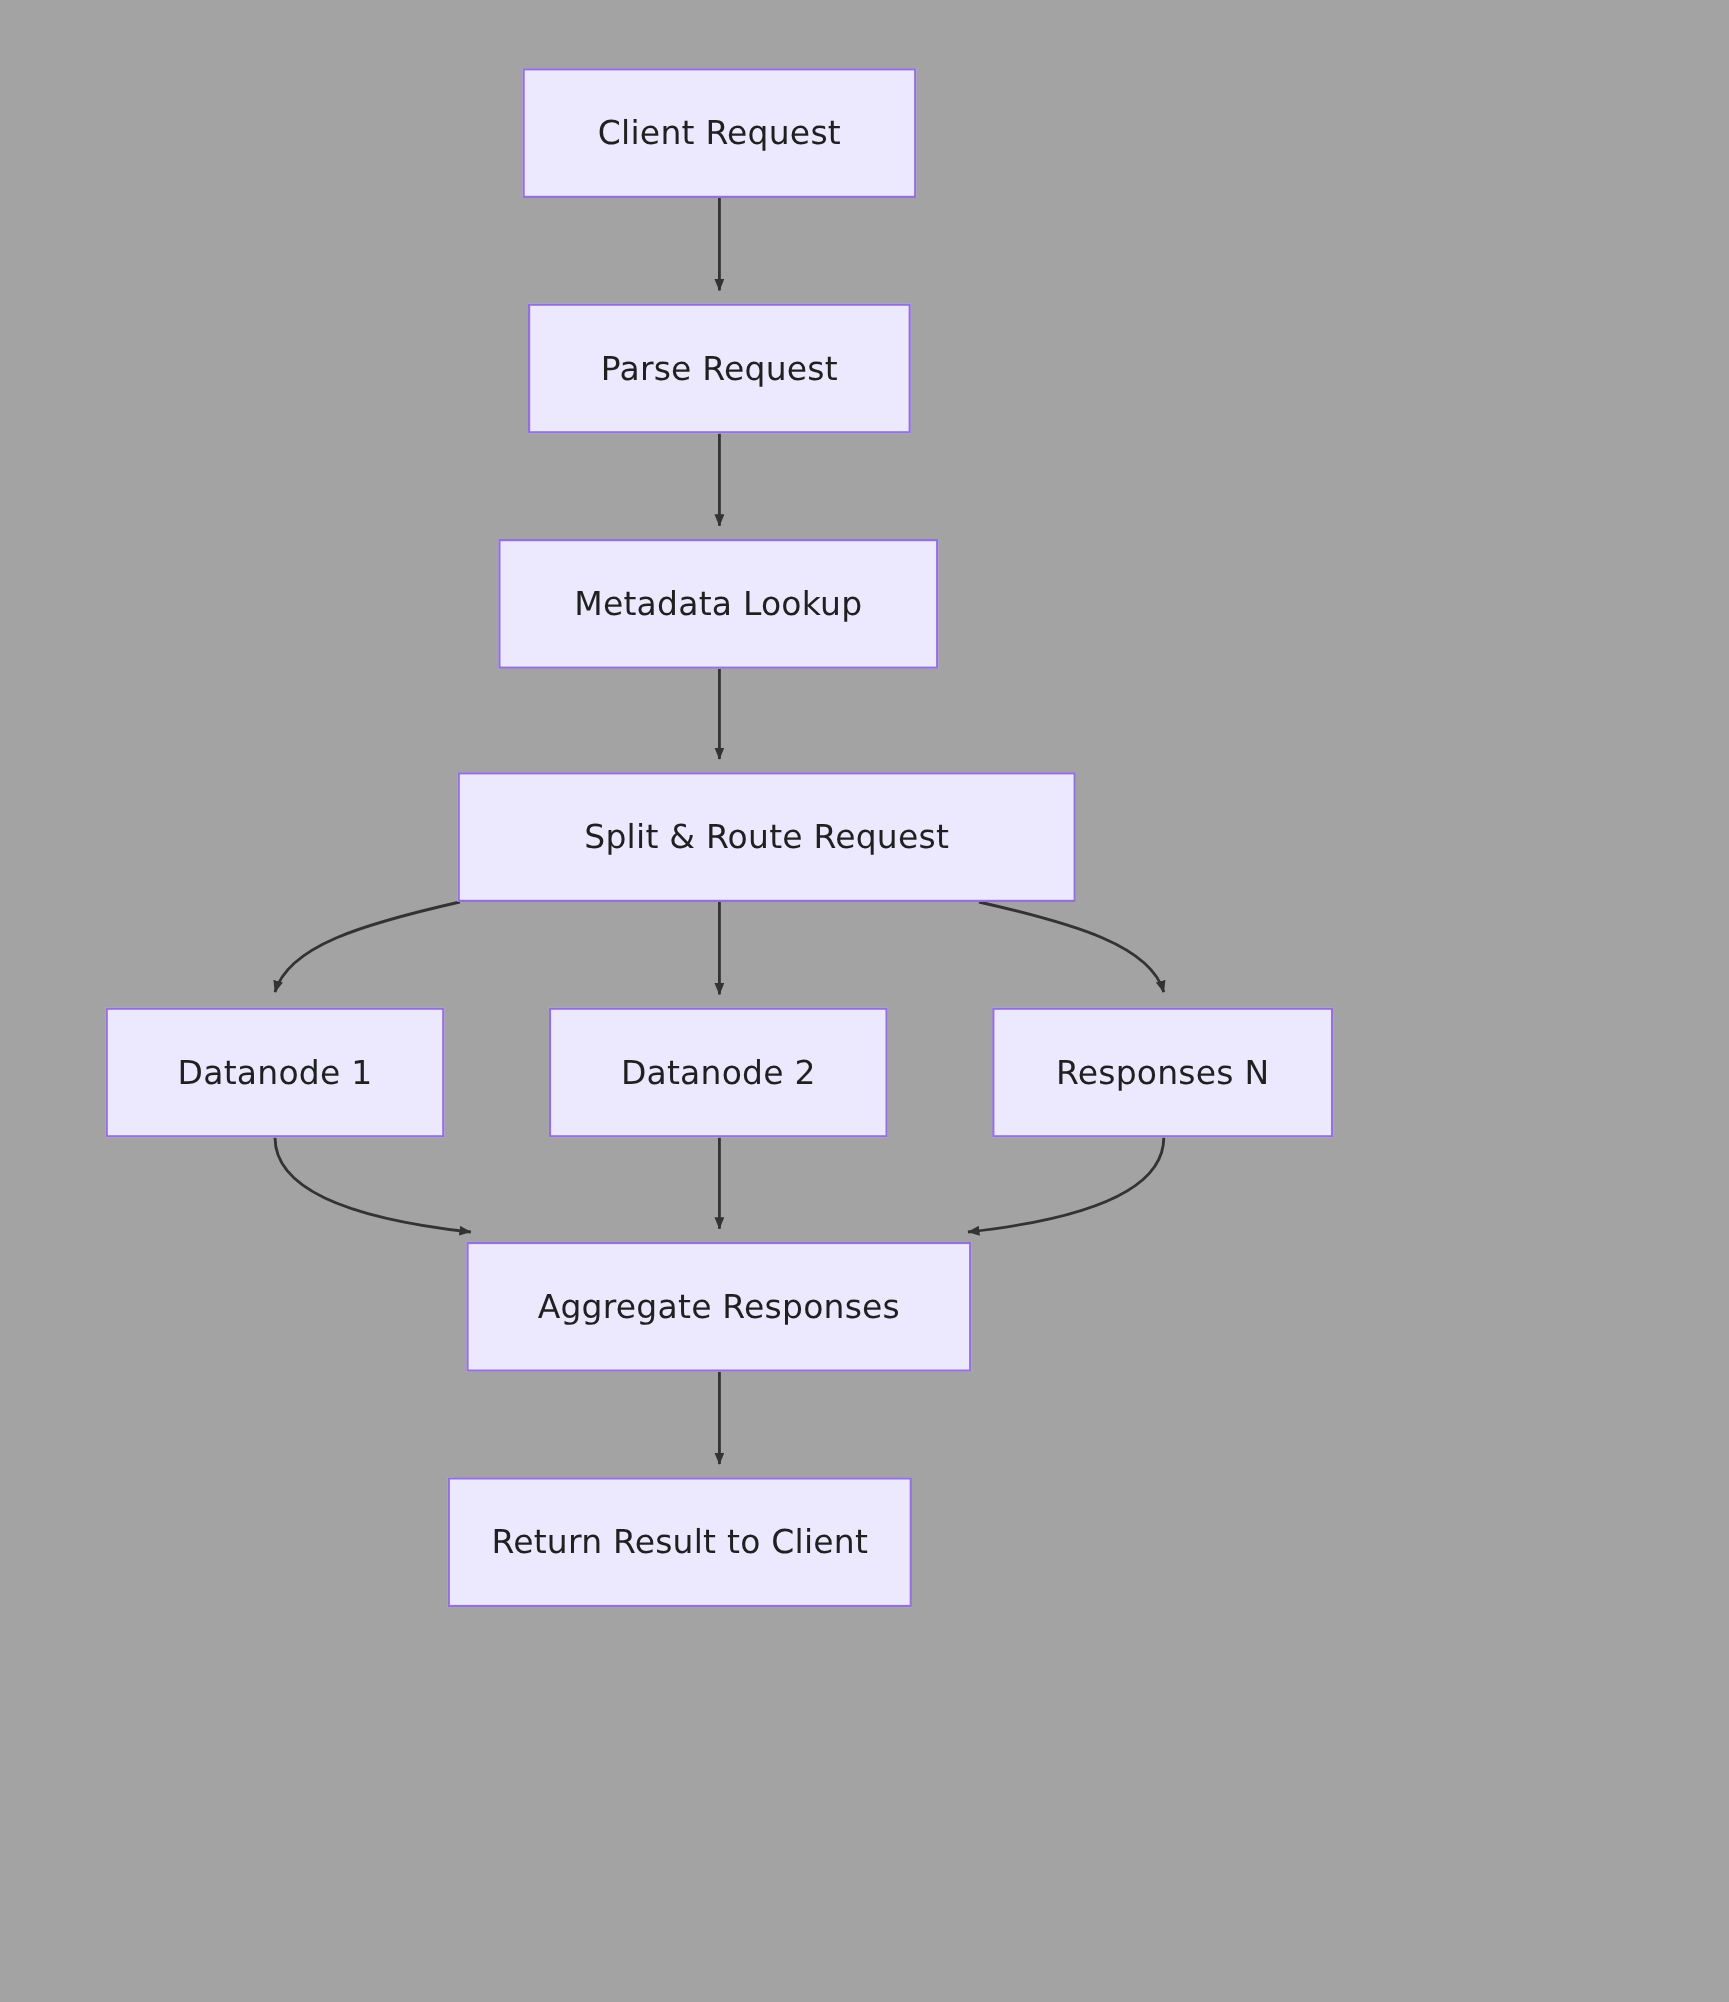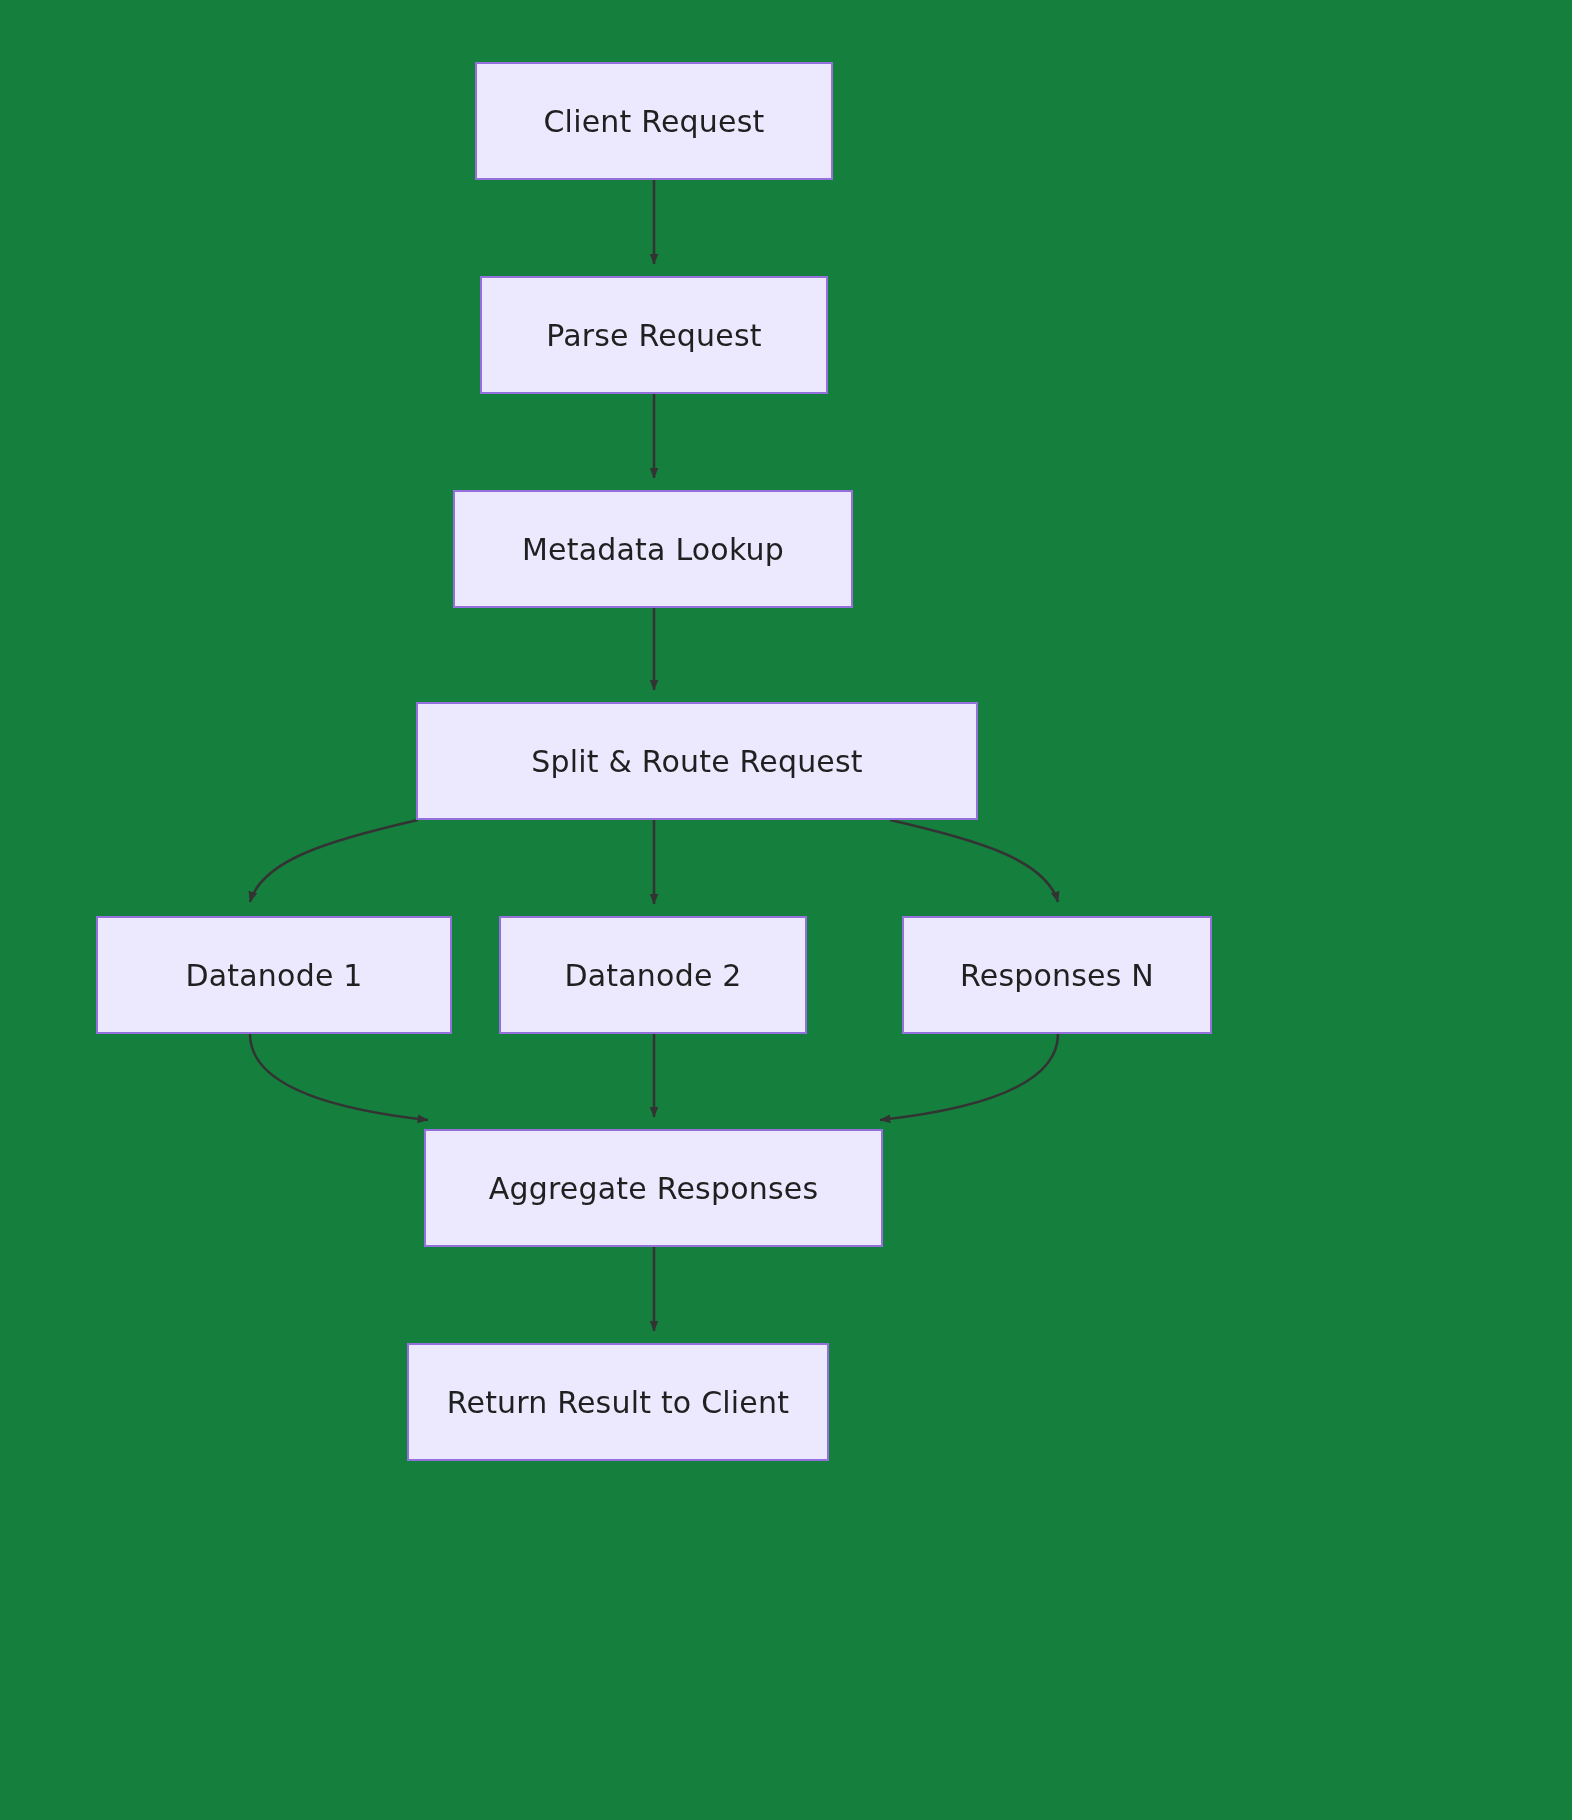--- a/index.html
+++ b/index.html
@@ -10,21 +10,21 @@
   body {
     width: 1572px;
     height: 1820px;
     font-family: "DejaVu Sans", sans-serif;
     overflow: hidden;
   }
   #diagram {
     position: relative;
     width: 1572px;
     height: 1820px;
-    background: #15803d;
+    background: #a3a3a3;
   }
   #edges {
     position: absolute;
     left: 0;
     top: 0;
     width: 1572px;
     height: 1820px;
   }
   .node {
     position: absolute;
@@ -88,21 +88,21 @@
   </div>
 
   <div class="node" style="left:453px; top:490px; width:400px; height:118px;">
     <span class="node-label">Metadata Lookup</span>
   </div>
 
   <div class="node" style="left:416px; top:702px; width:562px; height:118px;">
     <span class="node-label">Split &amp; Route Request</span>
   </div>
 
-  <div class="node" style="left:96px; top:916px; width:356px; height:118px;">
+  <div class="node" style="left:96px; top:916px; width:308px; height:118px;">
     <span class="node-label">Datanode 1</span>
   </div>
 
   <div class="node" style="left:499px; top:916px; width:308px; height:118px;">
     <span class="node-label">Datanode 2</span>
   </div>
 
   <div class="node" style="left:902px; top:916px; width:310px; height:118px;">
     <span class="node-label">Responses N</span>
   </div>

